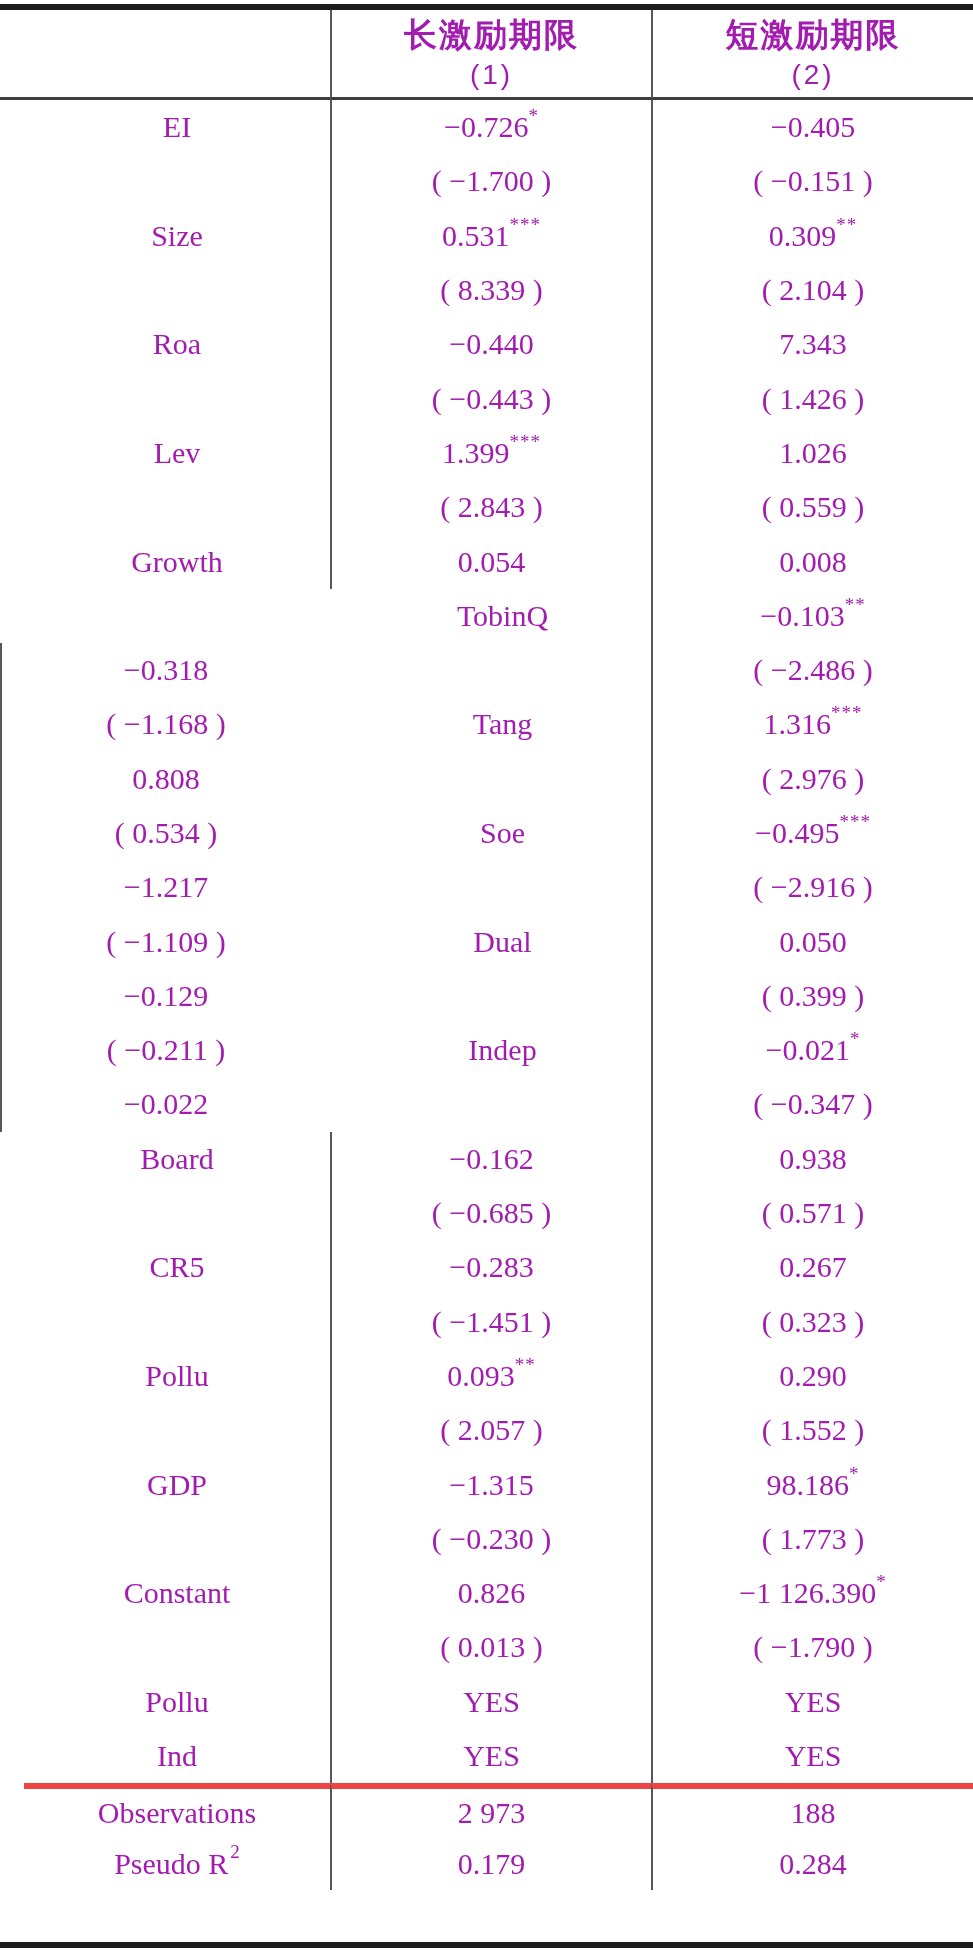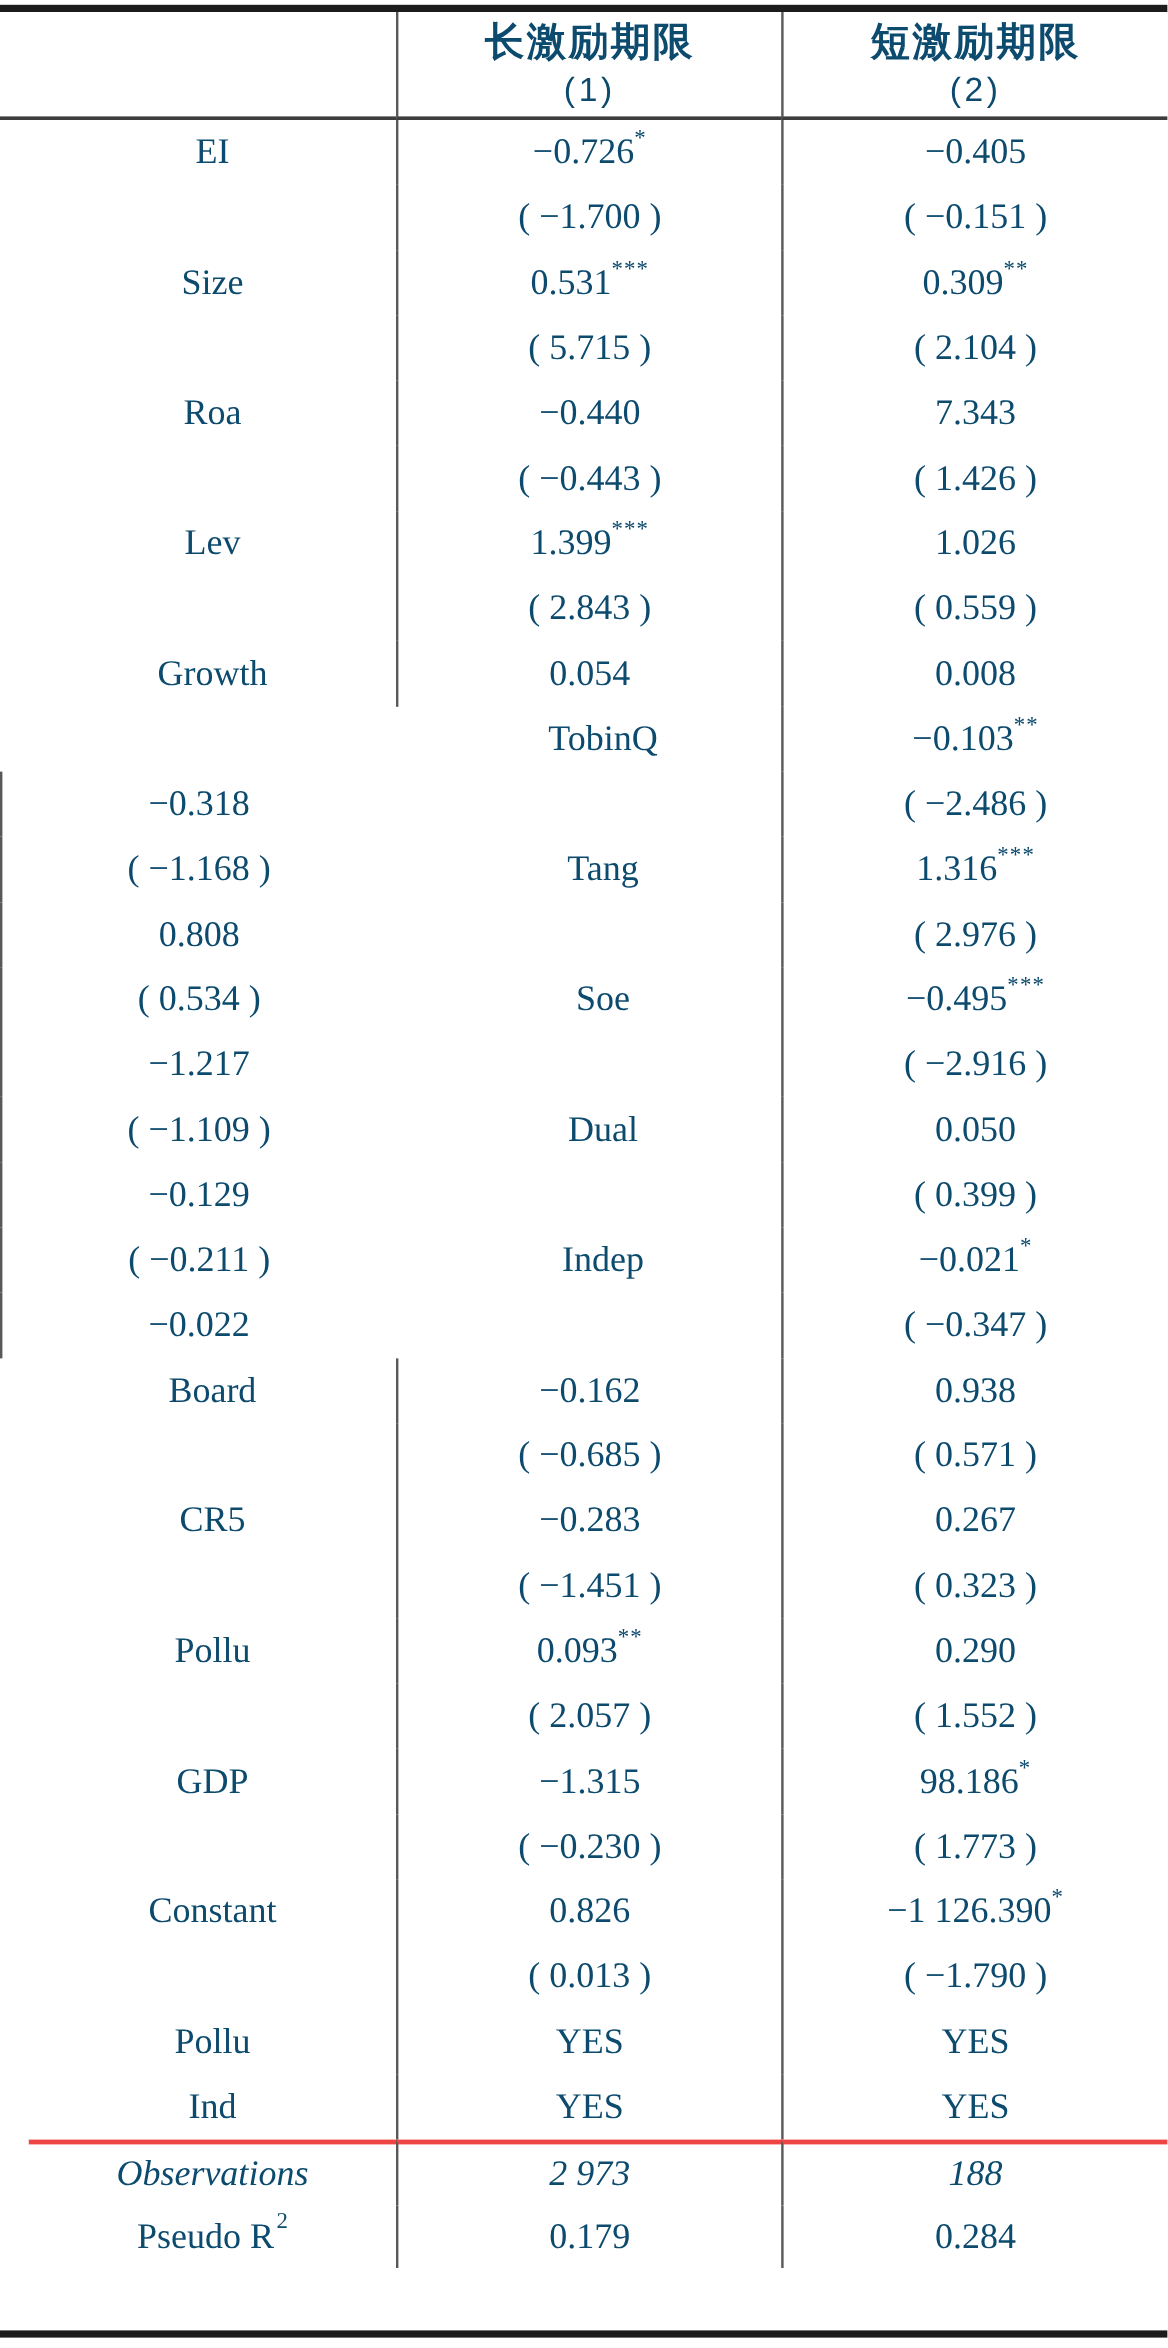--- a/index.html
+++ b/index.html
@@ -7,21 +7,21 @@
     padding: 0;
     background: #ffffff;
   }
   .page {
     width: 973px;
     height: 1957px;
     background: #ffffff;
     box-sizing: border-box;
     padding-top: 4px;
     font-family: "Liberation Serif", "DejaVu Serif", serif;
-    color: #0c4a6e;
+    color: #a21caf;
   }
   .reg-table {
     width: 973px;
     box-sizing: border-box;
     border-top: 6px solid #1c1c1c;
     border-bottom: 6px solid #1c1c1c;
     display: grid;
     grid-template-columns: 330px 321px 322px;
     grid-template-rows: 90px repeat(32, 54.3px) 52px 52px;
   }
@@ -39,21 +39,21 @@
     flex-direction: column;
     justify-content: center;
     gap: 10px;
     border-bottom: 3px solid #3d3d3d;
     font-family: "Liberation Sans", "DejaVu Sans", sans-serif;
     font-weight: 600;
   }
   .head .cjk { font-size: 33px; letter-spacing: 2px; }
   .head .modelno { font-size: 28px; font-weight: 500; letter-spacing: 3px; }
   .lbl { font-size: 30px; margin-left: 24px; }
-  .statrow { border-top: 4px solid #ef4444; font-style: italic; }
+  .statrow { border-top: 6px solid #ef4444; }
   sup.stars {
     font-size: 19px;
     position: relative;
     top: -11px;
     line-height: 0;
     letter-spacing: 1px;
   }
   sup.two {
     font-size: 19px;
     position: relative;
@@ -94,21 +94,21 @@
     <div class="cell lbl">Size</div>
     <div class="cell b2">
         <span>0.531</span>
         <sup class="stars">***</sup>
       </div>
     <div class="cell b3">
         <span>0.309</span>
         <sup class="stars">**</sup>
       </div>
     <div class="cell lbl"></div>
-    <div class="cell b2">( 5.715 )</div>
+    <div class="cell b2">( 8.339 )</div>
     <div class="cell b3">( 2.104 )</div>
 
     <div class="cell lbl">Roa</div>
     <div class="cell b2">
         <span>−0.440</span>
         <sup class="stars"></sup>
       </div>
     <div class="cell b3">
         <span>7.343</span>
         <sup class="stars"></sup>

